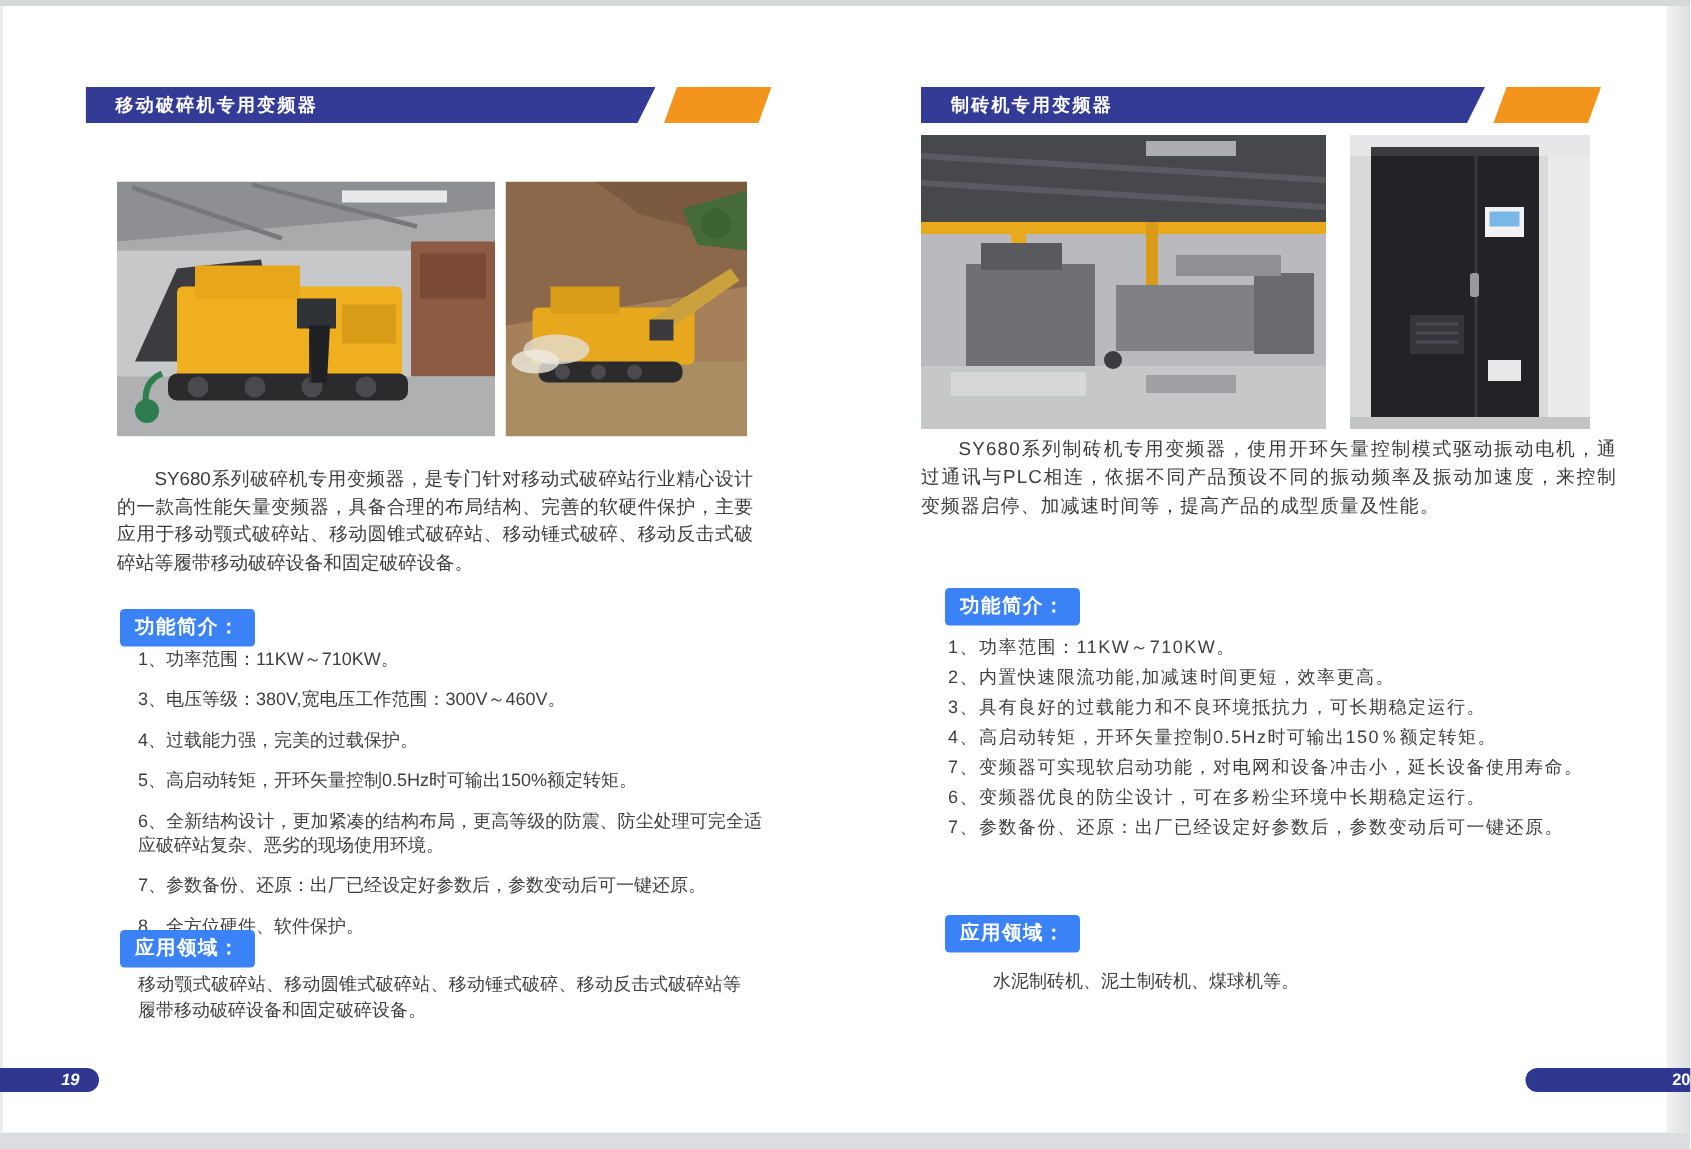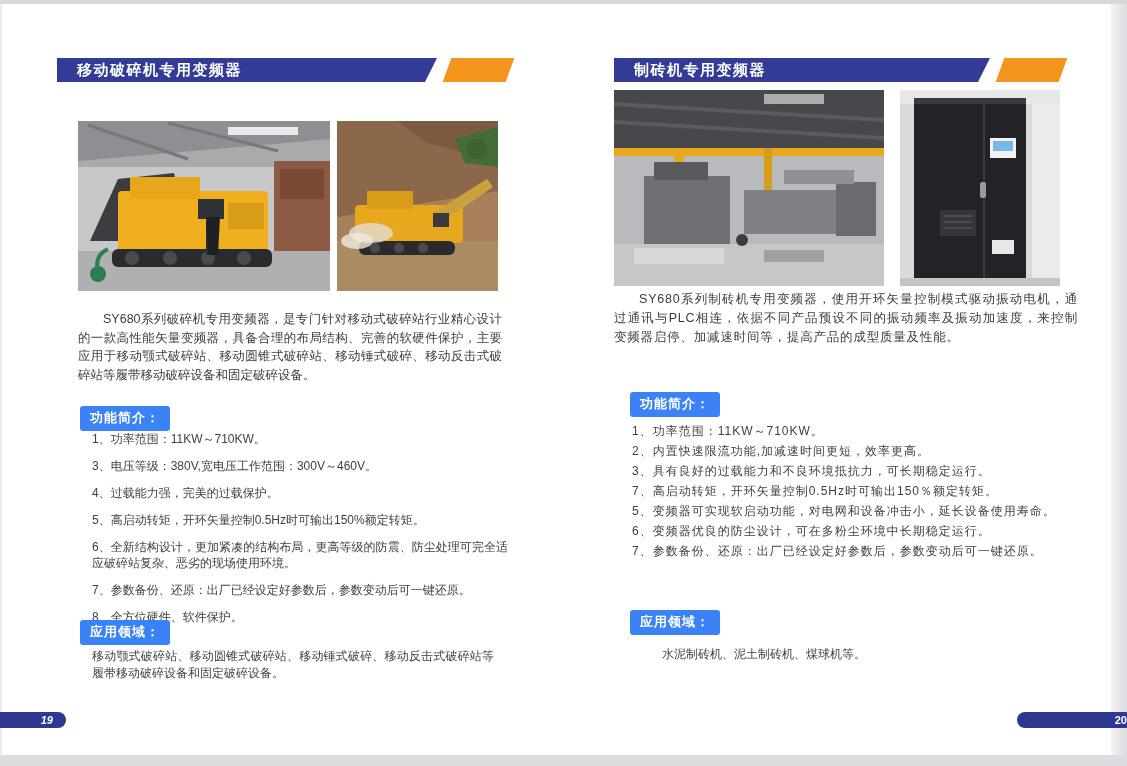--- a/index.html
+++ b/index.html
@@ -17,21 +17,21 @@
   .edge-left{left:0;top:4px;width:2px;height:751px;background:#ececee;}
 
   
   .sec-header{position:absolute;height:24px;}
   .sec-header .bar-navy{
     position:absolute;left:0;top:0;height:100%;background:#333b96;
     clip-path:polygon(0 0,100% 0,calc(100% - 12px) 100%,0 100%);
     display:flex;align-items:center;
   }
   .sec-header .bar-navy span{
-    color:#ffffff;font-size:15px;font-weight:bold;letter-spacing:1.5px;
+    color:#ffffff;font-size:12px;font-weight:bold;letter-spacing:1.5px;
     padding-left:20px;white-space:nowrap;
   }
   .sec-header .bar-orange{
     position:absolute;top:0;height:100%;background:#f3941d;
     transform:skewX(-20deg);
   }
 
   .intro{
     position:absolute;font-size:12.5px;line-height:18.5px;
     text-align:justify;text-indent:2em;color:#3c3c3c;
@@ -193,22 +193,22 @@
   </svg>
 </div>
 
 <div class="intro spaced" style="left:614px;top:290px;width:464px;">SY680系列制砖机专用变频器，使用开环矢量控制模式驱动振动电机，通过通讯与PLC相连，依据不同产品预设不同的振动频率及振动加速度，来控制变频器启停、加减速时间等，提高产品的成型质量及性能。</div>
 
 <div class="badge" style="left:630px;top:392px;">功能简介：</div>
 <div class="feature-list tight" style="left:632px;top:424px;width:462px;">
     <div class="feature-item">1、功率范围：11KW～710KW。</div>
     <div class="feature-item">2、内置快速限流功能,加减速时间更短，效率更高。</div>
     <div class="feature-item">3、具有良好的过载能力和不良环境抵抗力，可长期稳定运行。</div>
-    <div class="feature-item">7、高启动转矩，开环矢量控制0.5Hz时可输出150％额定转矩。</div>
-    <div class="feature-item">5、变频器可实现软启动功能，对电网和设备冲击小，延长设备使用寿命。</div>
+    <div class="feature-item">4、高启动转矩，开环矢量控制0.5Hz时可输出150％额定转矩。</div>
+    <div class="feature-item">7、变频器可实现软启动功能，对电网和设备冲击小，延长设备使用寿命。</div>
     <div class="feature-item">6、变频器优良的防尘设计，可在多粉尘环境中长期稳定运行。</div>
     <div class="feature-item">7、参数备份、还原：出厂已经设定好参数后，参数变动后可一键还原。</div>
   </div>
 
 <div class="badge" style="left:630px;top:610px;">应用领域：</div>
 <div class="app-text" style="left:662px;top:646px;width:400px;">水泥制砖机、泥土制砖机、煤球机等。</div>
 
 <div class="page-pill pill-right">20</div>
 
 </body></html>

